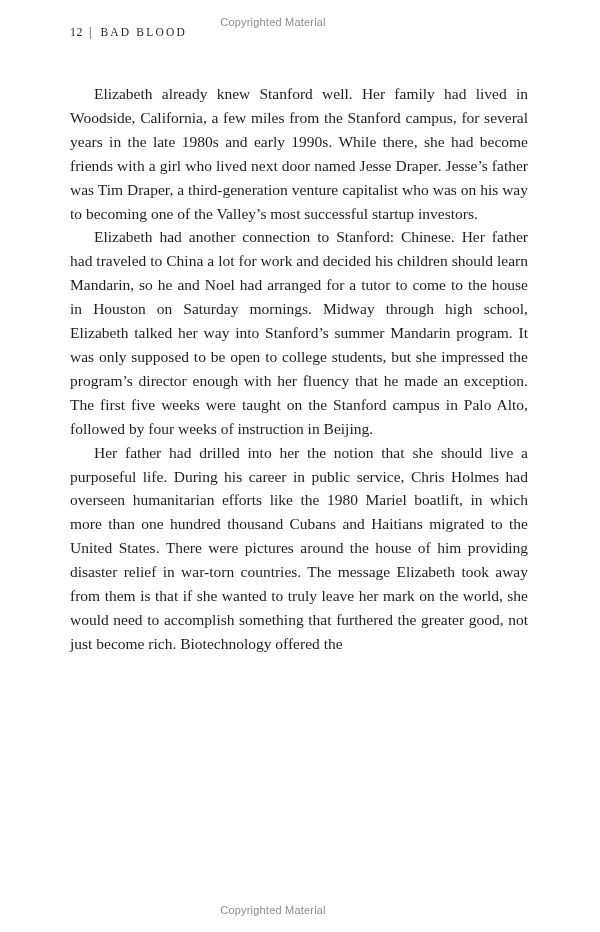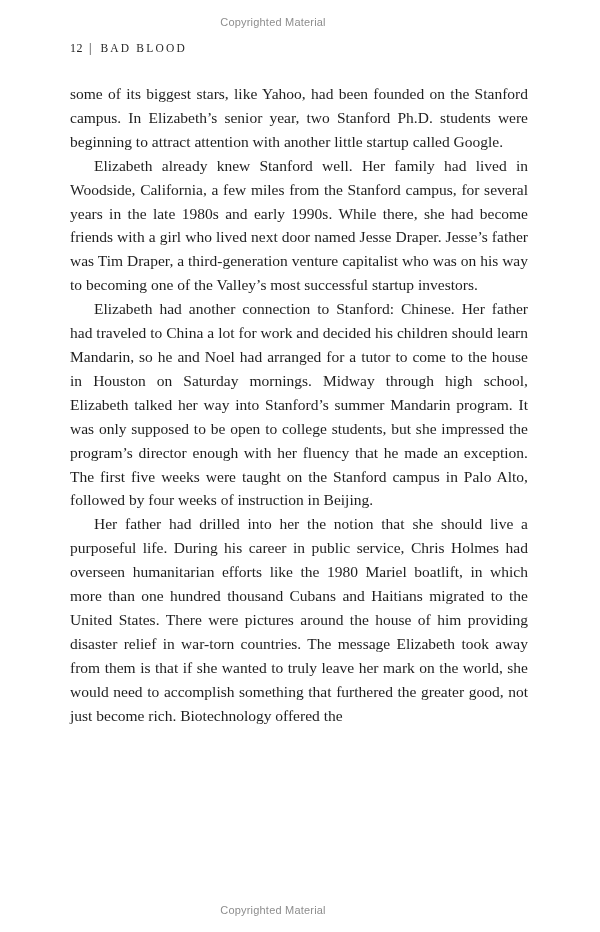--- a/index.html
+++ b/index.html
@@ -24,21 +24,21 @@
     font-family: "Liberation Sans", sans-serif;
     font-size: 11px;
     color: #8d8d8d;
     letter-spacing: 0.2px;
   }
   .copyright-notice.top { top: 16px; }
   .copyright-notice.bottom { bottom: 16px; }
 
   .running-header {
     position: absolute;
-    top: 41px;
+    top: 25px;
     left: 70px;
     font-size: 12px;
     color: #262626;
     letter-spacing: 1px;
     white-space: nowrap;
   }
   .running-header .page-number {
     letter-spacing: 0.5px;
     margin-right: 6px;
   }
@@ -82,21 +82,20 @@
 
 <div class="page">
 
   <div class="copyright-notice top">Copyrighted Material</div>
 
   <div class="running-header">
     <span class="page-number">12</span><span class="header-sep">|</span><span class="book-title">BAD BLOOD</span>
   </div>
 
   <div class="body-text">
-      <p class="para">some of its biggest stars, like Yahoo, had been founded on the Stanford campus. In Elizabeth’s senior year, two Stanford Ph.D. students were beginning to attract attention with another little startup called Google.</p>
       <p class="para indent">Elizabeth already knew Stanford well. Her family had lived in Woodside, California, a few miles from the Stanford campus, for several years in the late 1980s and early 1990s. While there, she had become friends with a girl who lived next door named Jesse Draper. Jesse’s father was Tim Draper, a third-generation venture capitalist who was on his way to becoming one of the Valley’s most successful startup investors.</p>
       <p class="para indent">Elizabeth had another connection to Stanford: Chinese. Her father had traveled to China a lot for work and decided his children should learn Mandarin, so he and Noel had arranged for a tutor to come to the house in Houston on Saturday mornings. Midway through high school, Elizabeth talked her way into Stanford’s summer Mandarin program. It was only supposed to be open to college students, but she impressed the program’s director enough with her fluency that he made an exception. The first five weeks were taught on the Stanford campus in Palo Alto, followed by four weeks of instruction in Beijing.</p>
       <p class="para indent">Her father had drilled into her the notion that she should live a purposeful life. During his career in public service, Chris Holmes had overseen humanitarian efforts like the 1980 Mariel boatlift, in which more than one hundred thousand Cubans and Haitians migrated to the United States. There were pictures around the house of him providing disaster relief in war-torn countries. The message Elizabeth took away from them is that if she wanted to truly leave her mark on the world, she would need to accomplish something that furthered the greater good, not just become rich. Biotechnology offered the</p>
     </div>
 
   <div class="copyright-notice bottom">Copyrighted Material</div>
 
 </div>
 
 </body></html>

